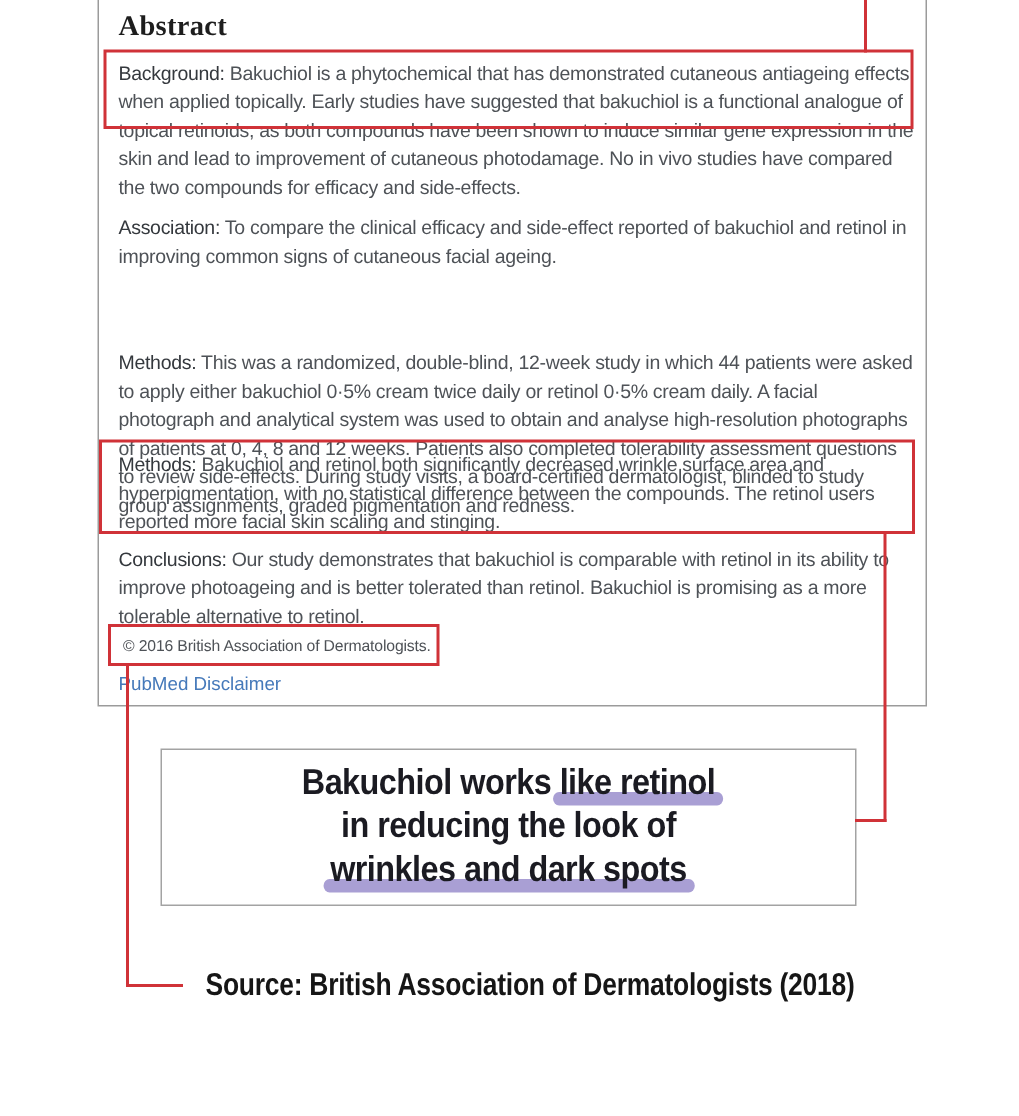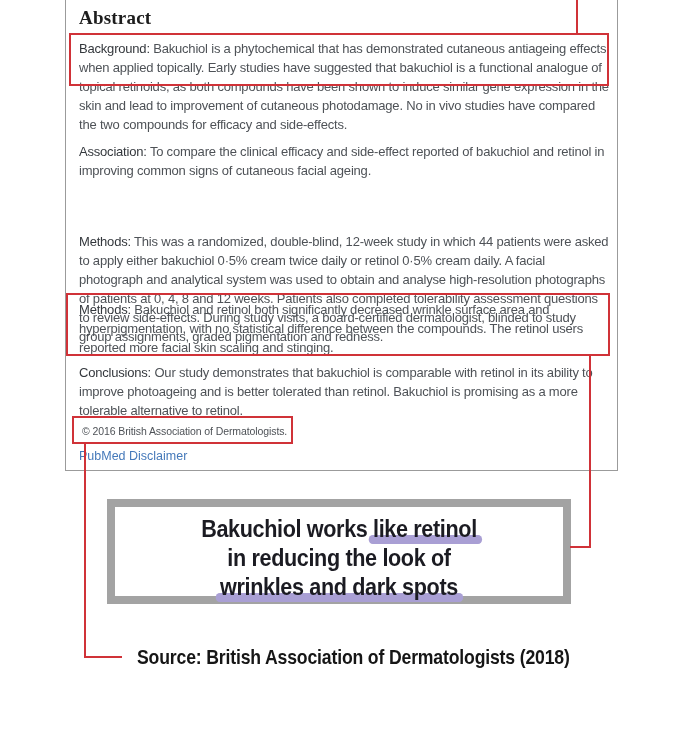--- a/index.html
+++ b/index.html
@@ -49,21 +49,21 @@
   .box-cc  { left: 72px;  top: 416px; width: 221px; height: 28px; }
   .ln-top  { left: 576px; top: 0;     width: 2px;  height: 35px; }
   .ln-rv   { left: 589px; top: 354px; width: 2px;  height: 194px; }
   .ln-rh   { left: 570px; top: 546px; width: 21px; height: 2px; }
   .ln-lv   { left: 84px;  top: 442px; width: 2px;  height: 216px; }
   .ln-lh   { left: 84px;  top: 656px; width: 38px; height: 2px; }
 
   
   .callout {
     position: absolute; left: 107px; top: 499px; width: 464px; height: 105px;
-    background: #ffffff; border: 8px solid #a3a3a3; z-index: 3;
+    background: #ffffff; border: 1px solid #a3a3a3; z-index: 3;
     text-align: center; padding-top: 7px;
   }
   .callout .line {
     font-size: 24px; line-height: 29px; font-weight: bold;
     color: #1b1b22; letter-spacing: -0.4px;
     transform: scaleX(0.9); transform-origin: center;
     white-space: nowrap;
   }
   .hl { position: relative; z-index: 0; }
   .hl::after {

